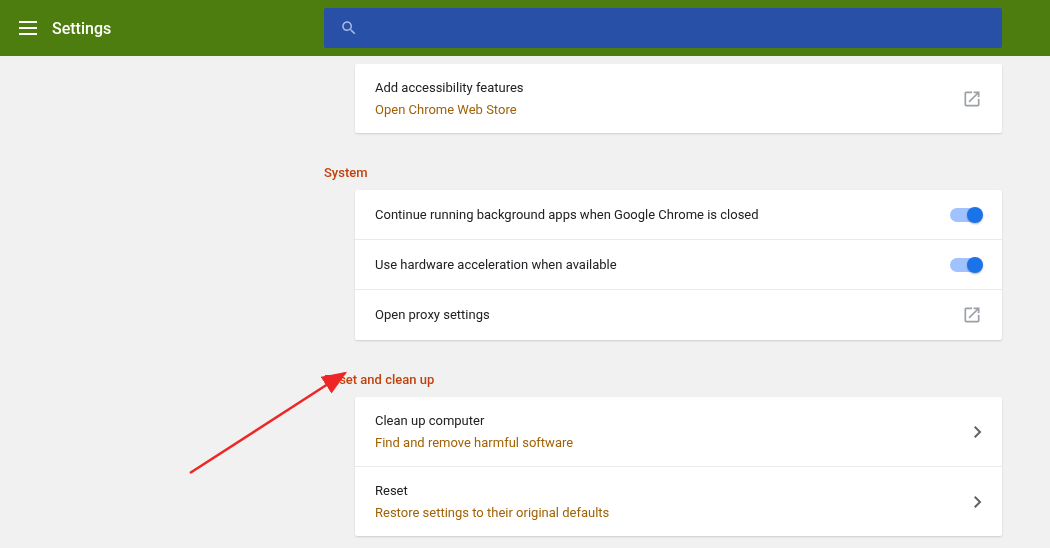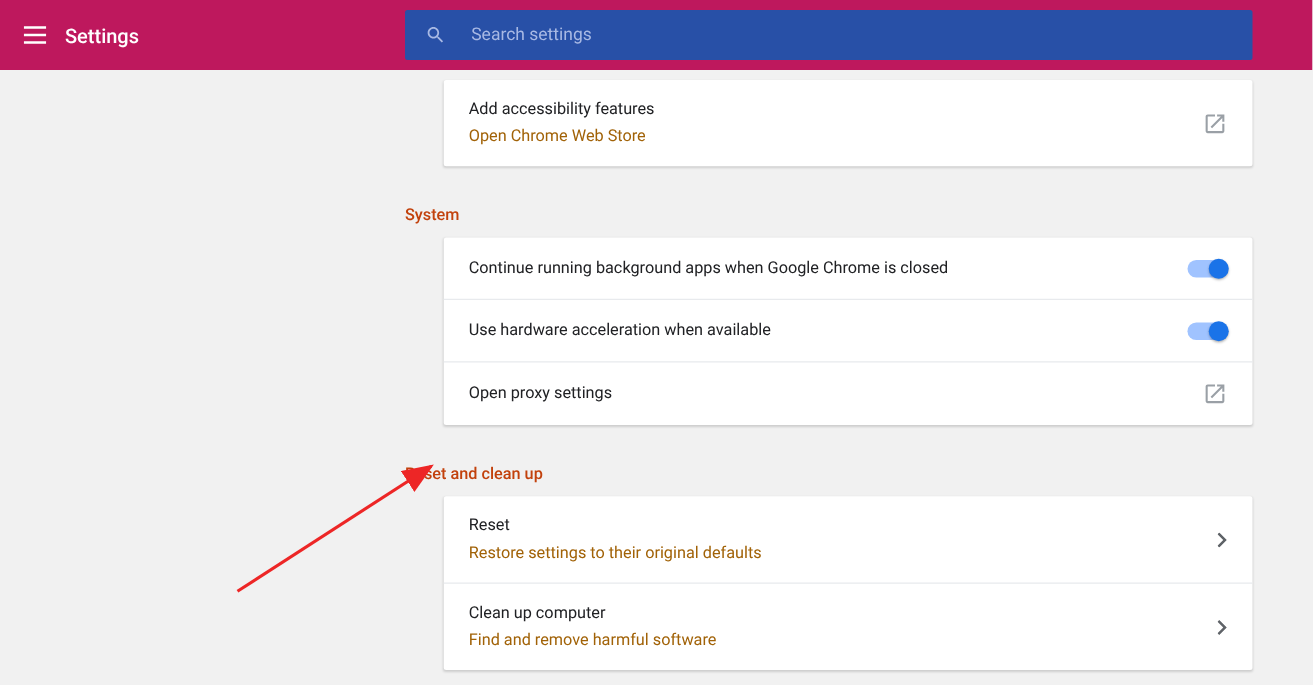--- a/index.html
+++ b/index.html
@@ -9,21 +9,21 @@
       font-family: 'Roboto', 'Segoe UI', Arial, sans-serif;
     }
     body {
       background: #f1f1f1;
       width: 1050px;
       height: 548px;
       overflow: hidden;
       position: relative;
     }
     .header {
-      background: #be185d;
+      background: #4d7c0f;
       height: 56px;
       display: flex;
       align-items: center;
       padding: 12px 8px;
     }
     .hamburger {
       width: 40px;
       height: 40px;
       display: flex;
       align-items: center;
@@ -153,21 +153,20 @@
       <rect y="2" width="18" height="2"></rect>
       <rect y="8" width="18" height="2"></rect>
       <rect y="14" width="18" height="2"></rect>
     </svg>
   </div>
   <span class="header-title">Settings</span>
   <div class="search-container">
     <svg class="search-icon" width="18" height="18" viewBox="0 0 24 24" fill="#a8b9e4">
       <path d="M15.5 14h-.79l-.28-.27C15.41 12.59 16 11.11 16 9.5 16 5.91 13.09 3 9.5 3S3 5.91 3 9.5 5.91 16 9.5 16c1.61 0 3.09-.59 4.23-1.57l.27.28v.79l5 4.99L20.49 19l-4.99-5zm-6 0C7.01 14 5 11.99 5 9.5S7.01 5 9.5 5 14 7.01 14 9.5 11.99 14 9.5 14z"></path>
     </svg>
-    <input class="search-input" type="text" placeholder="Search settings" style="">
   </div>
 </div>
 
 <div class="content">
 
   <div class="card">
     <div class="row">
       <div class="row-text">
         <div class="row-title">Add accessibility features</div>
         <div class="row-subtitle">Open Chrome Web Store</div>
@@ -205,31 +204,31 @@
         <path d="M19 19H5V5h7V3H5c-1.11 0-2 .9-2 2v14c0 1.1.89 2 2 2h14c1.1 0 2-.9 2-2v-7h-2v7zM14 3v2h3.59l-9.83 9.83 1.41 1.41L19 6.41V10h2V3h-7z"></path>
       </svg>
     </div>
   </div>
 
   <div class="section-title">Reset and clean up</div>
 
   <div class="card">
     <div class="row">
       <div class="row-text">
+        <div class="row-title">Clean up computer</div>
+        <div class="row-subtitle">Find and remove harmful software</div>
+      </div>
+      <svg class="chevron" width="8" height="12" viewBox="0 0 8 12" fill="#5f6368">
+        <path d="M0 10.59L4.58 6 0 1.41 1.41 0l6 6-6 6z"></path>
+      </svg>
+    </div>
+    <div class="row">
+      <div class="row-text">
         <div class="row-title">Reset</div>
         <div class="row-subtitle">Restore settings to their original defaults</div>
-      </div>
-      <svg class="chevron" width="8" height="12" viewBox="0 0 8 12" fill="#5f6368">
-        <path d="M0 10.59L4.58 6 0 1.41 1.41 0l6 6-6 6z"></path>
-      </svg>
-    </div>
-    <div class="row">
-      <div class="row-text">
-        <div class="row-title">Clean up computer</div>
-        <div class="row-subtitle">Find and remove harmful software</div>
       </div>
       <svg class="chevron" width="8" height="12" viewBox="0 0 8 12" fill="#5f6368">
         <path d="M0 10.59L4.58 6 0 1.41 1.41 0l6 6-6 6z"></path>
       </svg>
     </div>
   </div>
 
 </div>
 
 <svg class="arrow-annotation" width="180" height="120">

